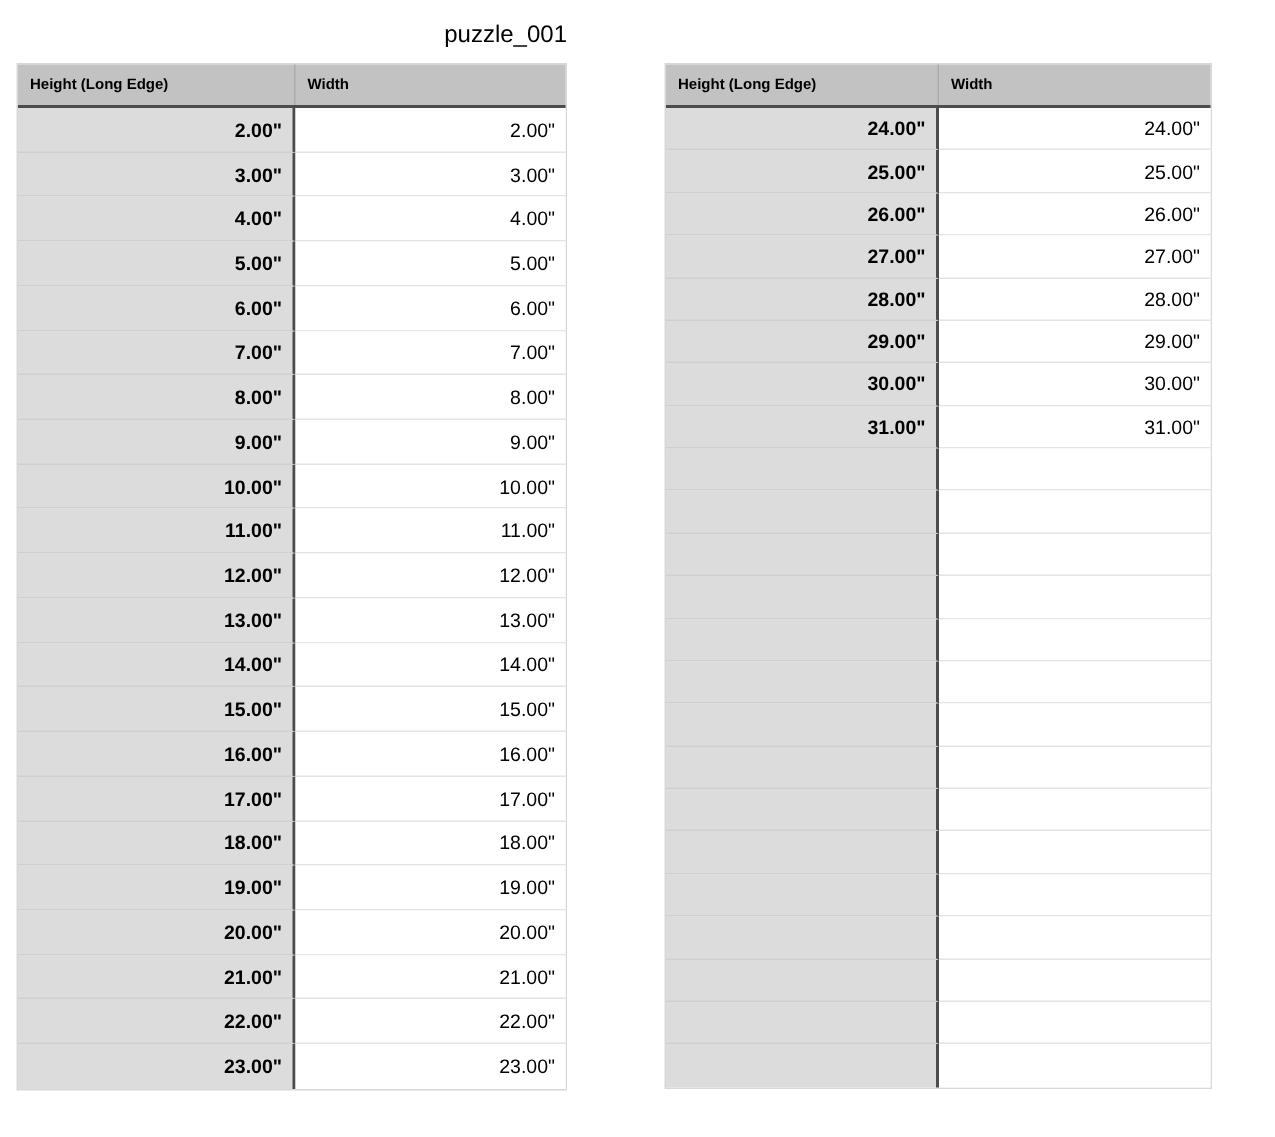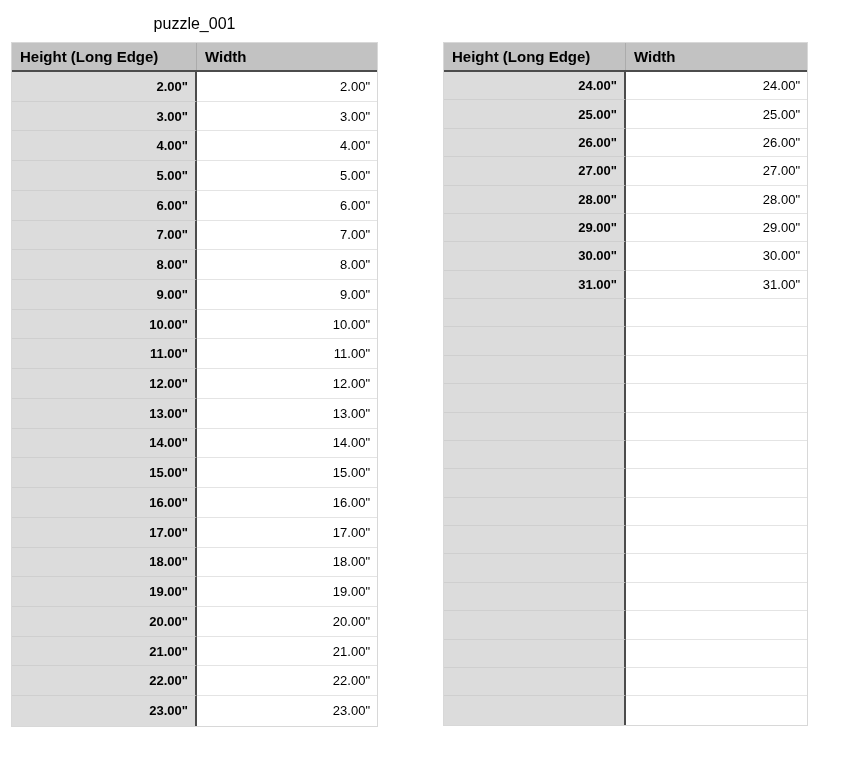--- a/index.html
+++ b/index.html
@@ -10,21 +10,21 @@
     position: relative;
     overflow: hidden;
     font-family: "Liberation Sans", sans-serif;
     color: var(--text, #000);
   }
   .sheet-title {
     position: absolute;
     top: 14px;
     left: 11px;
     width: 367px;
-    text-align: center;
+    text-align: right;
     font-size: 16px;
     line-height: 19px;
     color: var(--text, #000);
   }
   .size-table {
     position: absolute;
     top: 42px;
     border: 1px solid var(--outer-border, #d8d8d8);
     background: var(--body-bg, #fff);
   }
@@ -35,21 +35,21 @@
     display: flex;
     height: 29px;
     background: var(--header-bg, #c2c2c2);
     border-bottom: 2px solid var(--header-rule, #4c4c4c);
   }
   .th {
     display: flex;
     align-items: center;
     padding-left: 8px;
     font-weight: bold;
-    font-size: 15px;
+    font-size: 10px;
     white-space: nowrap;
     overflow: hidden;
   }
   .th-h { border-right: 1px solid var(--header-cell-divider, #ababab); }
   .t-left  .th-h { width: 185px; }
   .t-right .th-h { width: 182px; }
   .th-w { flex: 1; text-align: right; }
 
   .row { display: flex; }
   .t-left  .row { height: 29.72px; }

